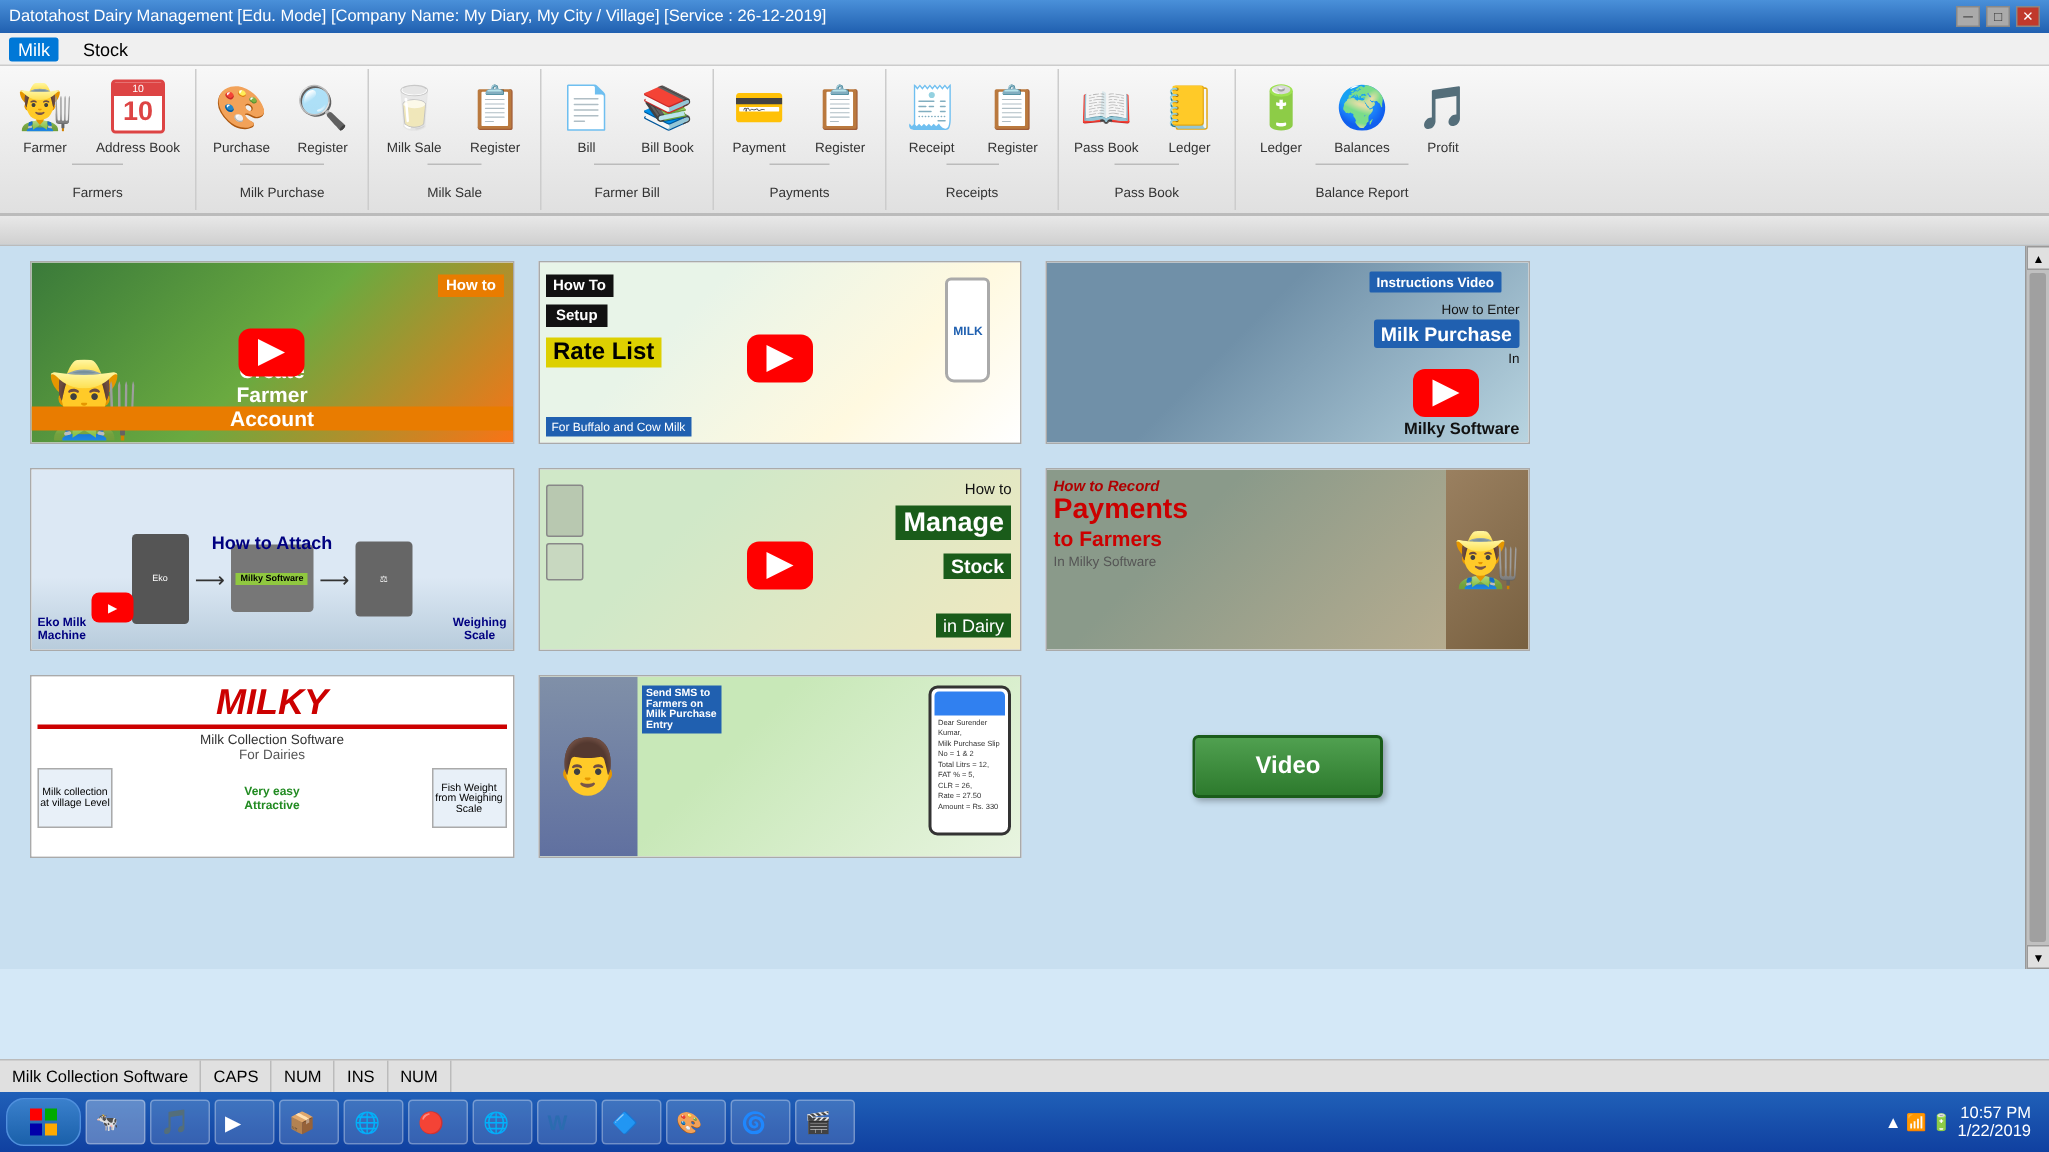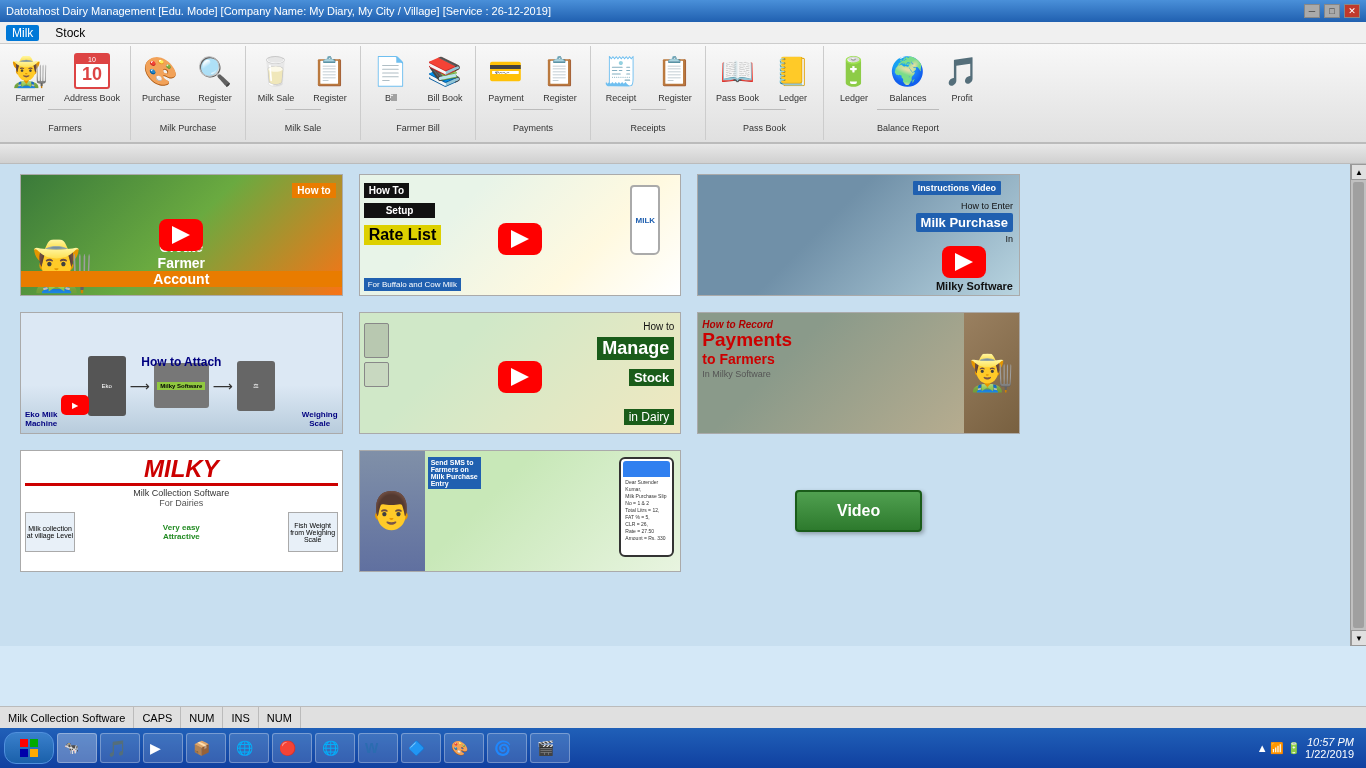--- a/index.html
+++ b/index.html
@@ -414,21 +414,21 @@
               <span class="vp-account">Account</span>
             </div>
           </div>
           <div class="yt-play-btn" style="left:50%;transform:translateX(-50%);top:50%;margin-top:-16px;"></div>
         </div>
       </div>
 
       <div class="video-card">
         <div class="thumb" style="background:linear-gradient(135deg,#e8f4e8 30%,#fff9e0 70%,white); position:relative;">
           <div style="position:absolute;left:4px;top:8px;background:#111;color:white;font-size:10px;font-weight:bold;padding:2px 5px;">How To</div>
-          <div style="position:absolute;left:4px;top:28px;background:#111;color:white;font-size:10px;font-weight:bold;padding:2px 22px;">Setup</div>
+          <div style="position:absolute;left:4px;top:28px;background:#111;color:white;font-size:10px;font-weight:bold;padding:2px 7px;">Setup</div>
           <div style="position:absolute;left:4px;top:50px;background:#ddd000;color:#000;font-size:16px;font-weight:bold;padding:1px 5px;">Rate List</div>
           <div style="position:absolute;bottom:4px;left:4px;background:#2060b0;color:white;font-size:8px;padding:2px 4px;">For Buffalo and Cow Milk</div>
 
           <div style="position:absolute;right:20px;top:10px;width:30px;height:70px;background:white;border:2px solid #aaa;border-radius:4px 4px 6px 6px;display:flex;align-items:center;justify-content:center;font-size:8px;color:#2060b0;font-weight:bold;">MILK</div>
           <div class="yt-play-btn" style="left:50%;transform:translateX(-50%);top:40%;"></div>
         </div>
       </div>
 
       <div class="video-card">
         <div class="thumb" style="background:linear-gradient(135deg,#7090a8 40%,#b8d4e0);position:relative;">
@@ -593,17 +593,17 @@
   </div>
   <div class="taskbar-app">
     <span style="font-size:14px;">🌀</span>
   </div>
   <div class="taskbar-app">
     <span style="font-size:14px;">🎬</span>
   </div>
   <div class="tray-area">
     <span style="font-size:11px;">▲ 📶 🔋</span>
     <div style="display:flex;flex-direction:column;align-items:flex-end;">
-      <span style="font-size:11px;color:white;font-style:italic;">10:57 PM</span>
+      <span style="font-size:11px;color:white;">10:57 PM</span>
       <span style="font-size:11px;color:white;">1/22/2019</span>
     </div>
   </div>
 </div>
 
 </body></html>

